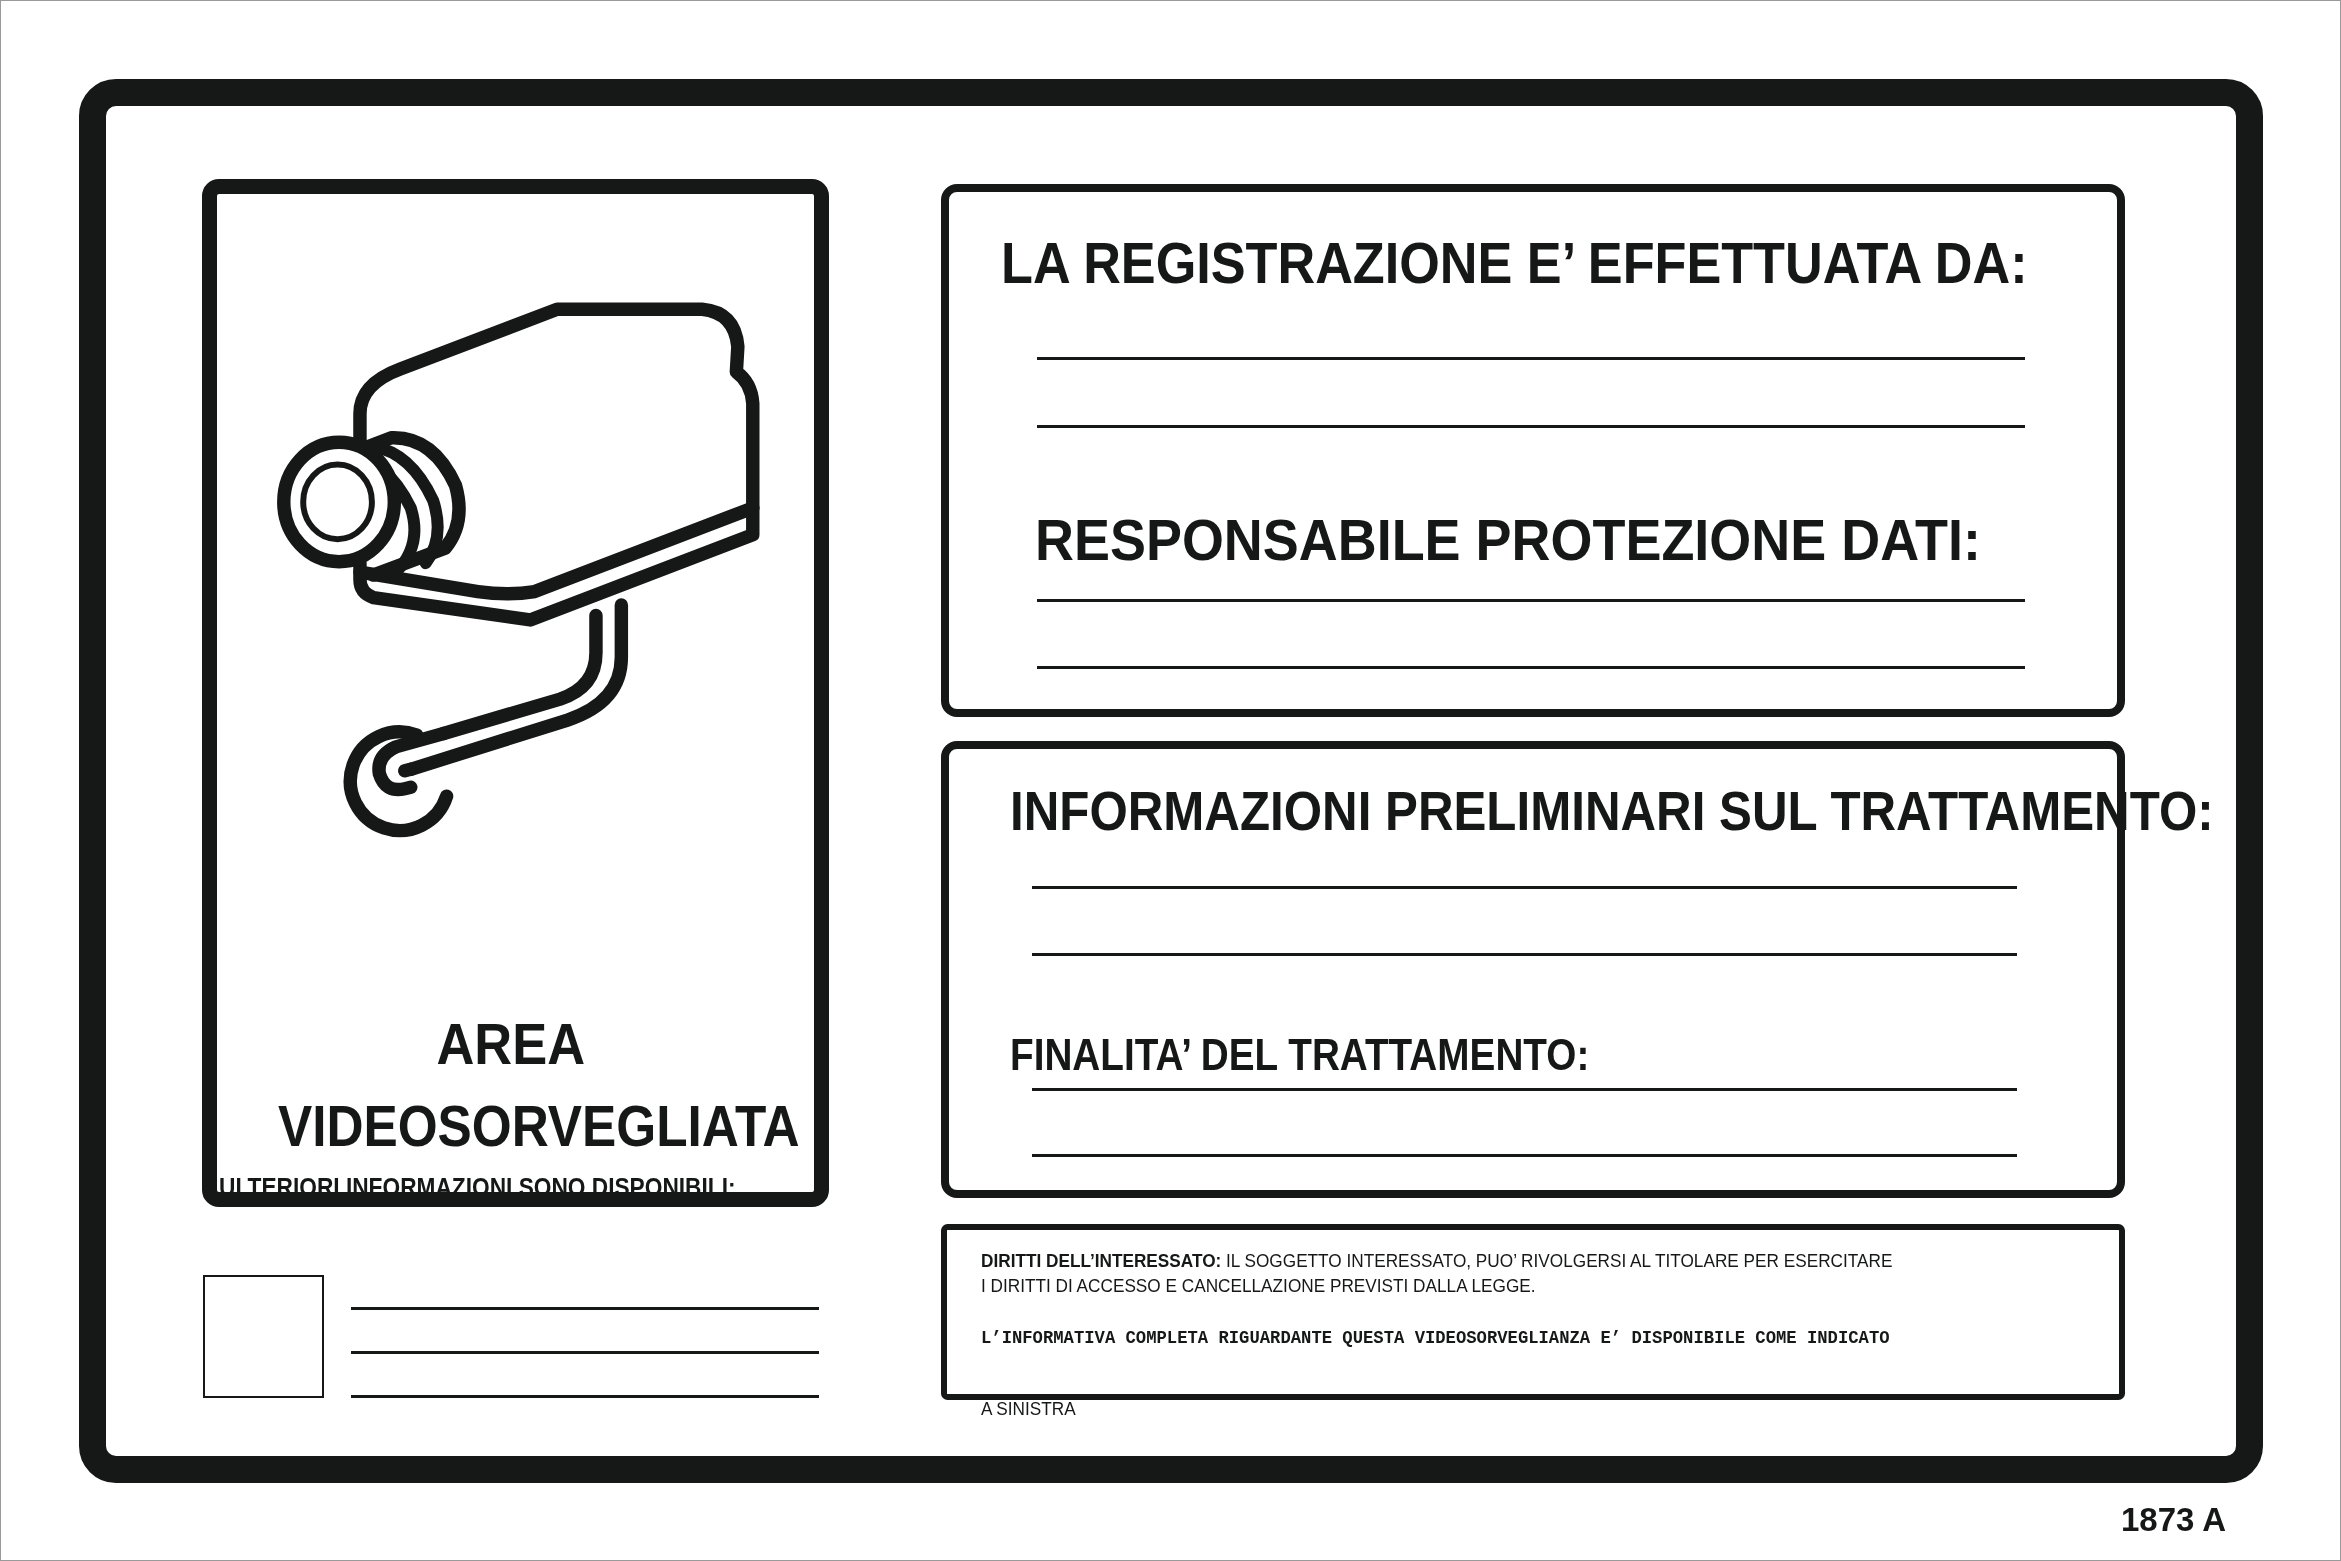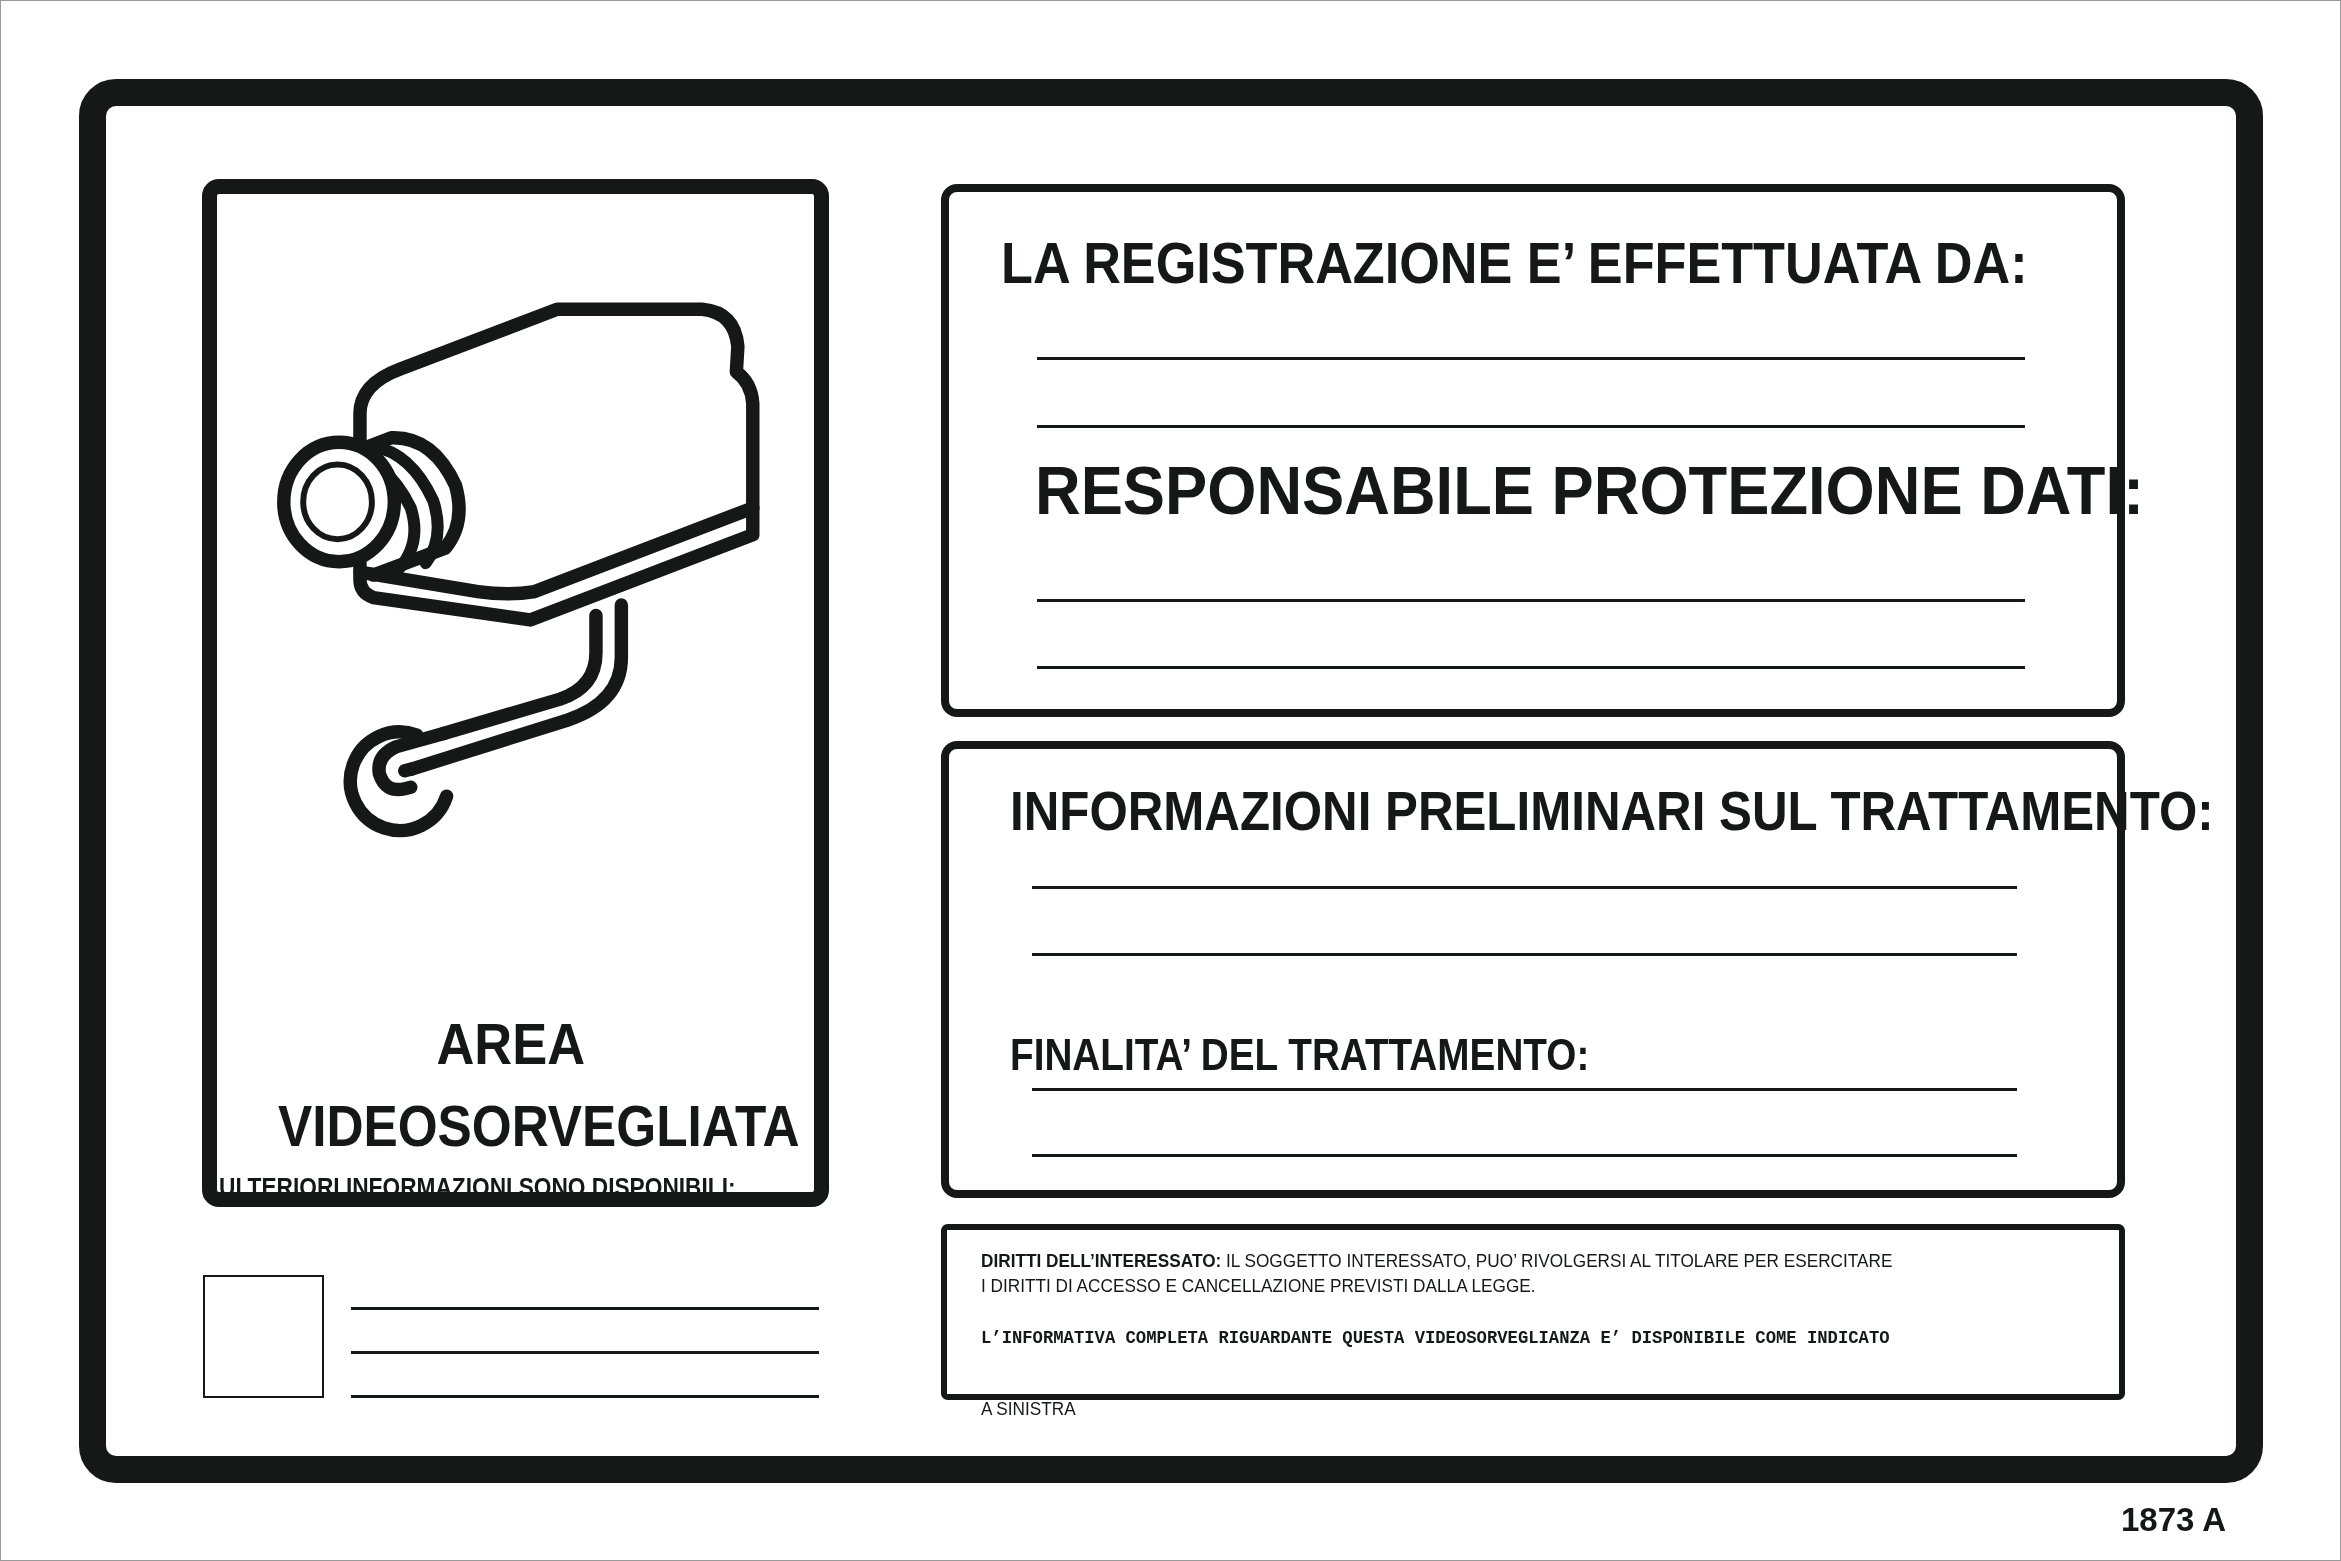--- a/index.html
+++ b/index.html
@@ -16,21 +16,21 @@
   .rm-box { left:941px; top:741px; width:1184px; height:457px; border-width:8px; border-radius:16px; }
   .rb-box { left:941px; top:1224px; width:1184px; height:176px; border-width:6.6px; border-radius:6.6px; }
   .qr-box { left:203px; top:1275px; width:121px; height:123px; border:2px solid #161817; border-radius:0; }
 
   .txt { position:absolute; white-space:nowrap; font-weight:bold; line-height:1; }
   .sx { display:inline-block; transform-origin:0 50%; }
   .line { position:absolute; background:#161817; height:3.3px; }
 
   .t-reg { left:990px; top:234px; font-size:58px;margin-left:11px; }
   .t-reg .sx { transform:scaleX(0.90); }
-  .t-resp { left:1035px; top:456px; font-size:68px; }
+  .t-resp { left:1035px; top:511px; font-size:58px; }
   .t-resp .sx { transform:scaleX(0.93); }
   .t-info { left:1010px; top:783px; font-size:56px; }
   .t-info .sx { transform:scaleX(0.88); }
   .t-fin { left:1010px; top:1001px; font-size:44px;margin-top:32px; }
   .t-fin .sx { transform:scaleX(0.88); }
 
   .t-area { left:202px; width:617px; top:1016px; font-size:57px; text-align:center; }
   .t-video { left:202px; width:627px; top:1098px; font-size:57px; text-align:right; }
   .t-video .sx, .t-area .sx { transform-origin:50% 50%; }
   .t-video .sx { transform:scaleX(0.9); }

